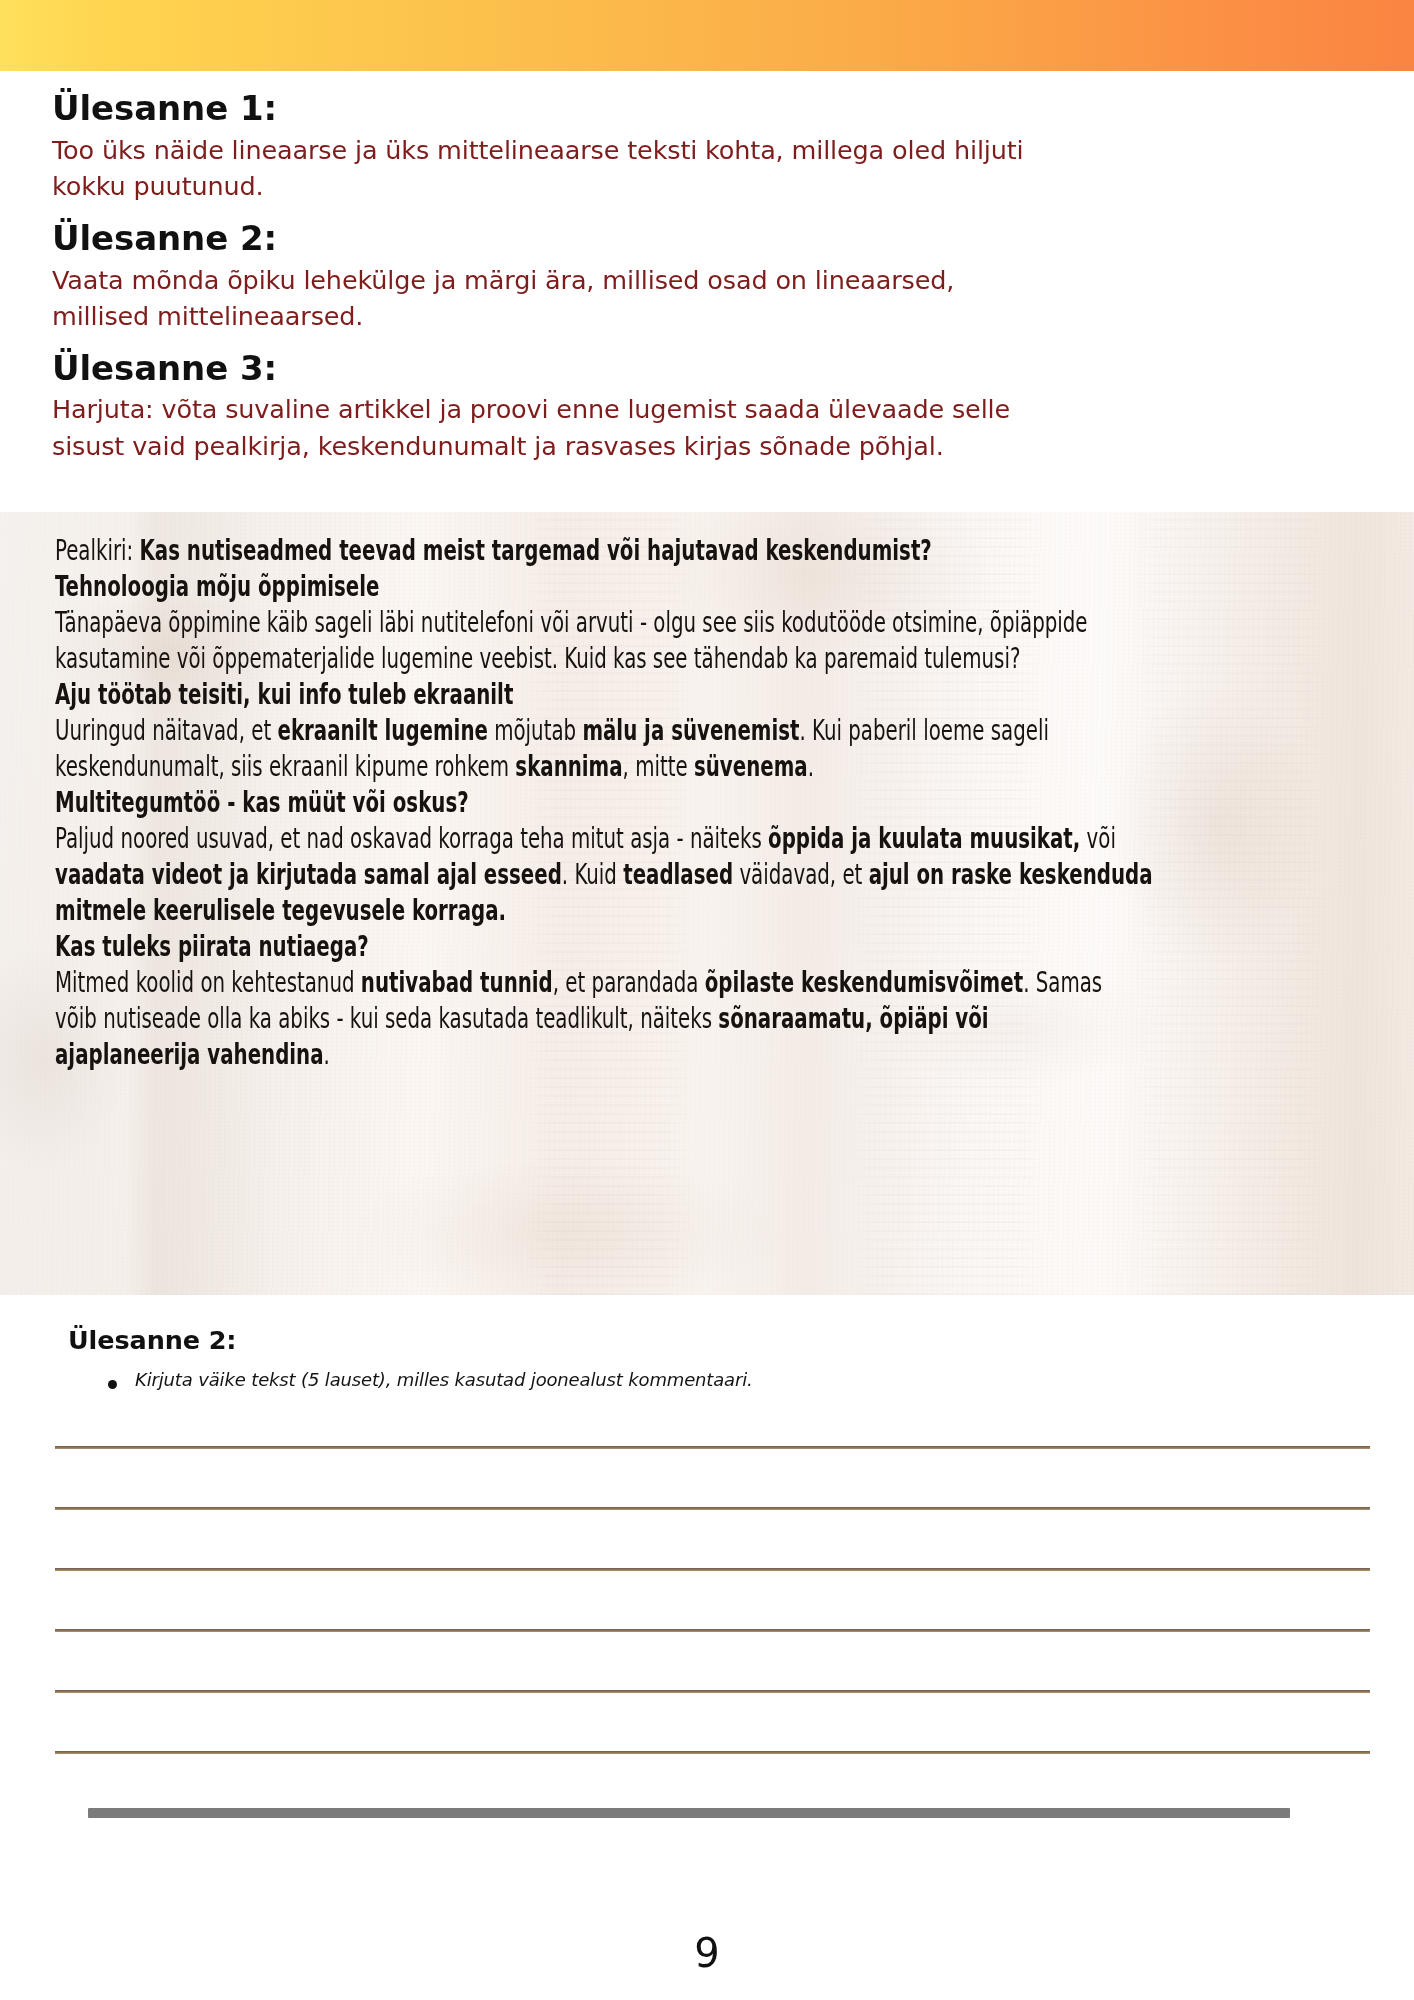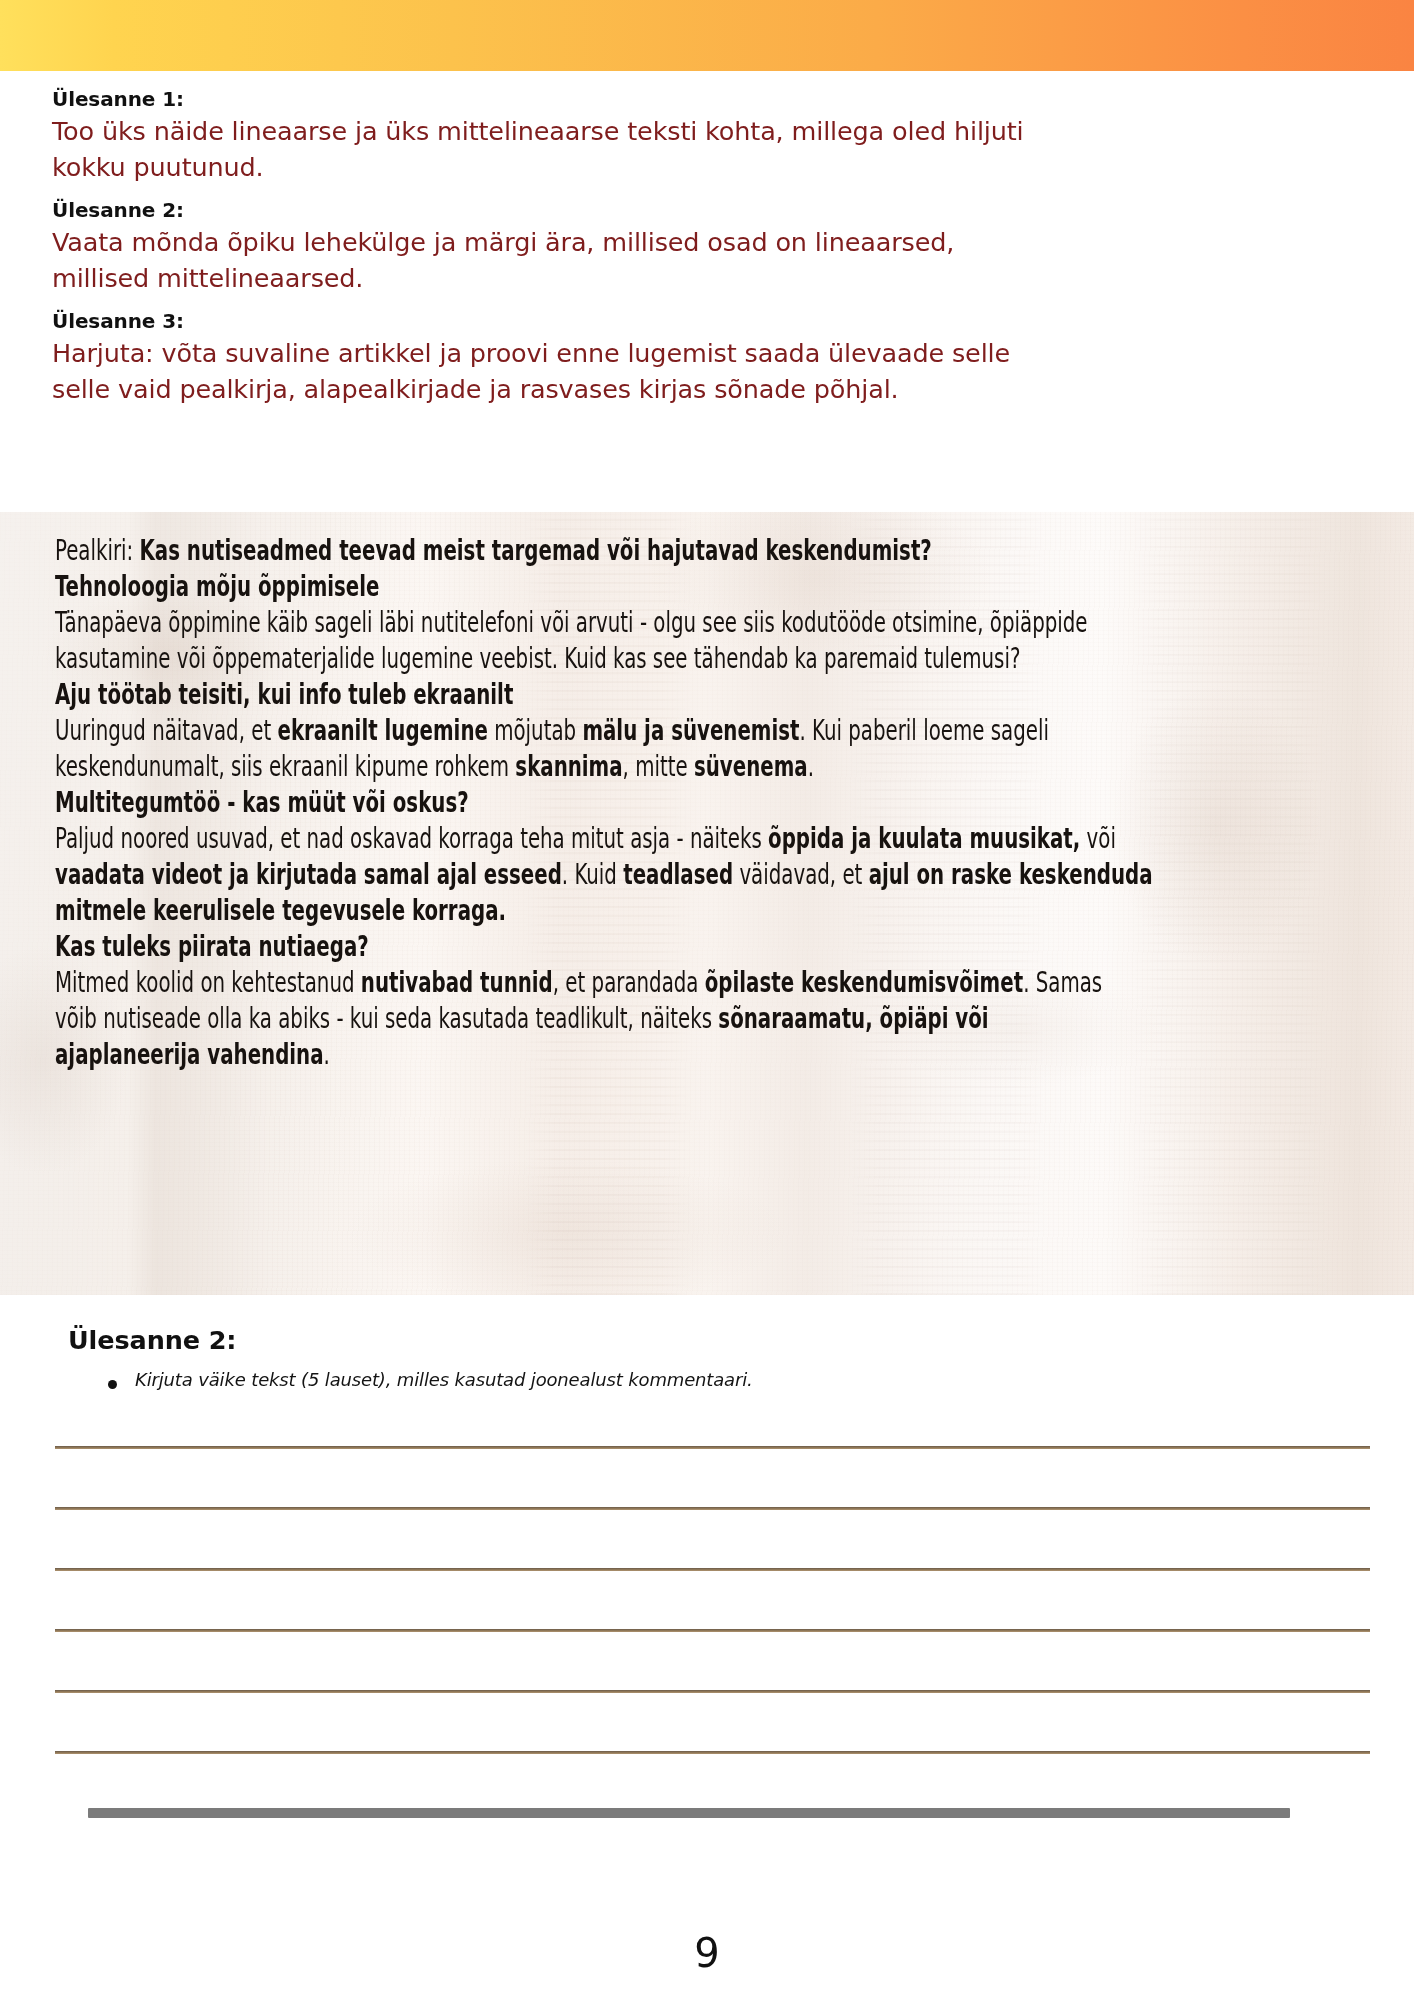--- a/index.html
+++ b/index.html
@@ -27,21 +27,21 @@
 
   
   .tasks-top {
     position:absolute;
     top:86px; left:52px;
     width:1310px;
   }
 
   .task-head {
     font-weight:bold;
-    font-size:20px;
+    font-size:34px;
     line-height:1.34;
     color:#111111;
     letter-spacing:-0.1px;
   }
 
   .task-body {
     font-size:25.5px;
     line-height:1.42;
     color:#7f1d1d;
     letter-spacing:-0.15px;
@@ -193,21 +193,21 @@
 
   <div>
     <div class="task-head">Ülesanne 2:</div>
     <div class="task-body">Vaata mõnda õpiku lehekülge ja märgi ära, millised osad on lineaarsed, millised mittelineaarsed.</div>
   </div>
 
   <div class="gap-sm"></div>
 
   <div>
     <div class="task-head">Ülesanne 3:</div>
-    <div class="task-body">Harjuta: võta suvaline artikkel ja proovi enne lugemist saada ülevaade selle selle vaid pealkirja, alapealkirjade ja rasvases kirjas sõnade põhjal.</div>
+    <div class="task-body">Harjuta: võta suvaline artikkel ja proovi enne lugemist saada ülevaade selle sisust vaid pealkirja, keskendunumalt ja rasvases kirjas sõnade põhjal.</div>
   </div>
 
 </div>
 
 <div class="article-band">
   <div class="paper-tex"></div>
   <div class="paper-blotch"></div>
   <div class="paper-ghost"></div>
   <div class="article-content" id="article-content">
       <div class="art-line"><span class="art-kicker">Pealkiri: </span><b>Kas nutiseadmed teevad meist targemad või hajutavad keskendumist?</b></div>

